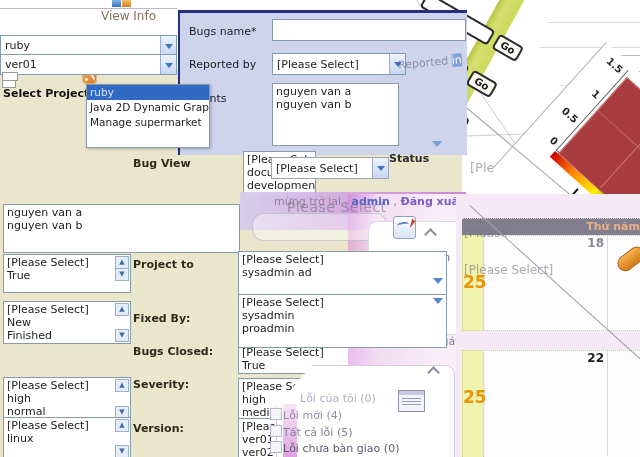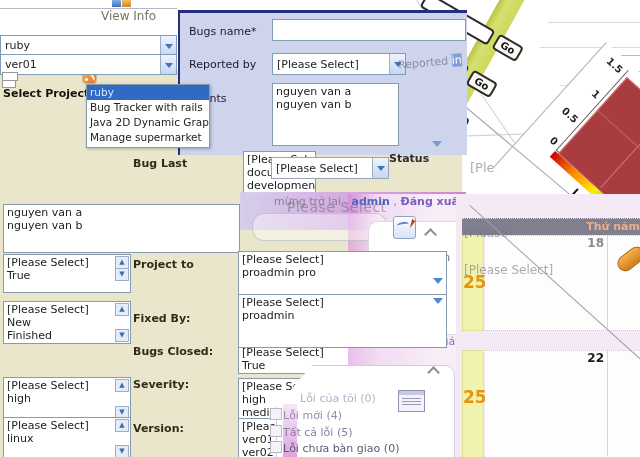--- a/index.html
+++ b/index.html
@@ -123,21 +123,21 @@
   <span>Reported </span><span style="background:rgba(49,106,197,.5);color:#fff">in</span>
 </div>
 <div class="abs lavlbl" style="left:189px;top:92px">Clients</div>
 <div class="abs lb" style="left:272px;top:83px;width:122px;height:60px">
   <div>nguyen van a</div>
   <div>nguyen van b</div>
 </div>
 <div class="abs bluearr" style="left:432px;top:141px;opacity:.7"></div>
 
 
-<div class="abs lbl" style="left:133px;top:157px">Bug Last</div>
+<div class="abs lbl" style="left:133px;top:157px">Bug View</div>
 <div class="abs lb" style="left:243px;top:151px;width:68px;height:45px">
   <div>[Please Select]</div>
   <div>document</div>
   <div>development</div>
 </div>
 <div class="abs combo" style="left:271px;top:157px;width:112px;height:20px;border-color:#9aa5b5">
   <span>[Please Select]</span>
   <span class="carr"></span>
 </div>
 <div class="abs lbl" style="left:389px;top:152px;color:#2b2b33">Status</div>
@@ -163,20 +163,21 @@
   <div>Finished</div>
   <span class="sa" style="right:1px;top:1px">▲</span>
   <span class="sa" style="right:1px;bottom:1px">▼</span>
 </div>
 <div class="abs lbl" style="left:133px;top:312px">Fixed By:</div>
 <div class="abs lbl" style="left:133px;top:345px">Bugs Closed:</div>
 
 <div class="abs lb" style="left:3px;top:377px;width:123px;height:41px">
   <div>[Please Select]</div>
   <div>high</div>
+  <div>normal</div>
   <span class="sa" style="right:1px;top:1px">▲</span>
   <span class="sa" style="right:1px;bottom:1px">▼</span>
 </div>
 <div class="abs lbl" style="left:133px;top:378px">Severity:</div>
 
 <div class="abs lb" style="left:3px;top:417px;width:123px;height:40px">
   <div>[Please Select]</div>
   <div>linux</div>
   <span class="sa" style="right:1px;top:1px">▲</span>
   <span class="sa" style="right:1px;bottom:1px">▼</span>
@@ -237,25 +238,26 @@
 <span class="abs bullet" style="left:270px;top:425px"></span>
 <span class="abs bullet" style="left:270px;top:441px"></span>
 <div class="abs" style="left:300px;top:392px;color:#b7adc6">Lỗi của tôi (0)</div>
 <div class="abs" style="left:283px;top:409px;color:#958daa">Lỗi mới (4)</div>
 <div class="abs" style="left:283px;top:426px;color:#87809f">Tất cả lỗi (5)</div>
 <div class="abs" style="left:283px;top:442px;color:#5d5973">Lỗi chưa bàn giao (0)</div>
 
 
 <div class="abs lb" style="left:238px;top:251px;width:204px;height:42px">
   <div>[Please Select]</div>
-  <div>proadmin pro</div>
+  <div>sysadmin ad</div>
   <span class="bluearr abs" style="right:3px;top:26px"></span>
 </div>
 <div class="abs lb" style="left:238px;top:294px;width:204px;height:51px">
   <div>[Please Select]</div>
+  <div>sysadmin</div>
   <div>proadmin</div>
   <span class="bluearr abs" style="right:3px;top:3px"></span>
 </div>
 
 
 <div class="abs" style="left:456px;top:194px;width:184px;height:263px;background:#f5e9f5">
   <div class="abs calband" style="left:6px;top:24px;width:178px;opacity:.5">Thứ năm</div>
   <div class="abs calweek" style="left:6px;top:41px;width:20px;height:58px">25</div>
   <div class="abs calcell" style="left:29px;top:41px;width:155px;height:94px"></div>
   <div class="abs" style="left:151px;top:42px;width:1px;height:92px;background:#ded2de"></div>
@@ -284,19 +286,18 @@
 </div>
 <div class="abs combo" style="left:0;top:54px;width:171px;height:19px">
   <span>ver01</span>
   <span class="carr"></span>
 </div>
 <span class="abs" style="left:2px;top:72px;width:14px;height:7px;background:#fff;border:1px solid #999"></span>
 <span class="abs" style="left:2px;top:80px;width:12px;height:6px;background:#fff;border:1px solid #999"></span>
 <div class="abs lbl" style="left:3px;top:87px;color:#111">Select Project:</div>
 <div class="abs ddl" style="left:86px;top:84px;width:122px;height:62px">
   <div class="sel">ruby</div>
-  <div>Bug Tracker with rails</div>
   <div>Java 2D Dynamic Graph</div>
   <div>Manage supermarket</div>
 </div>
 
 
 
 
 </body></html>

